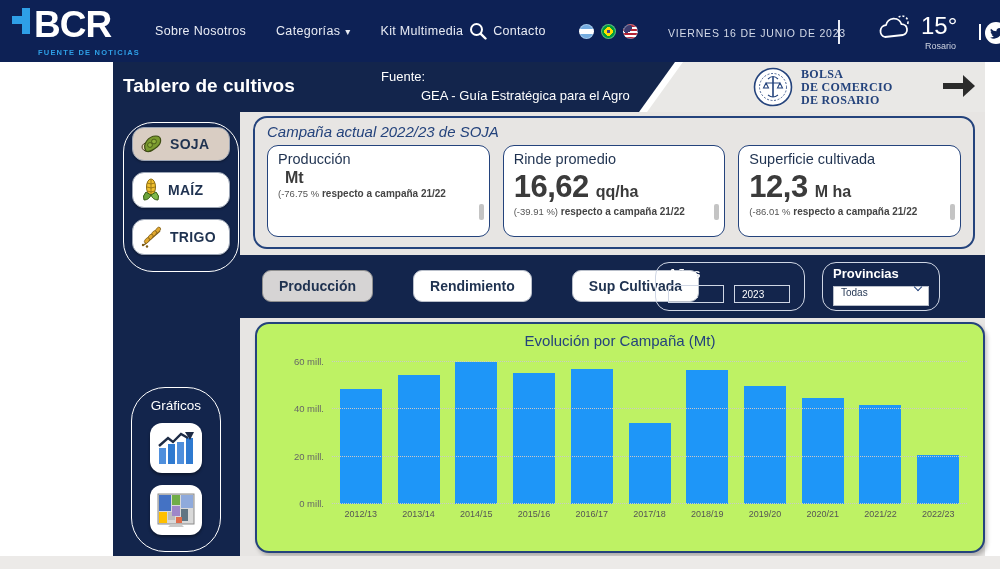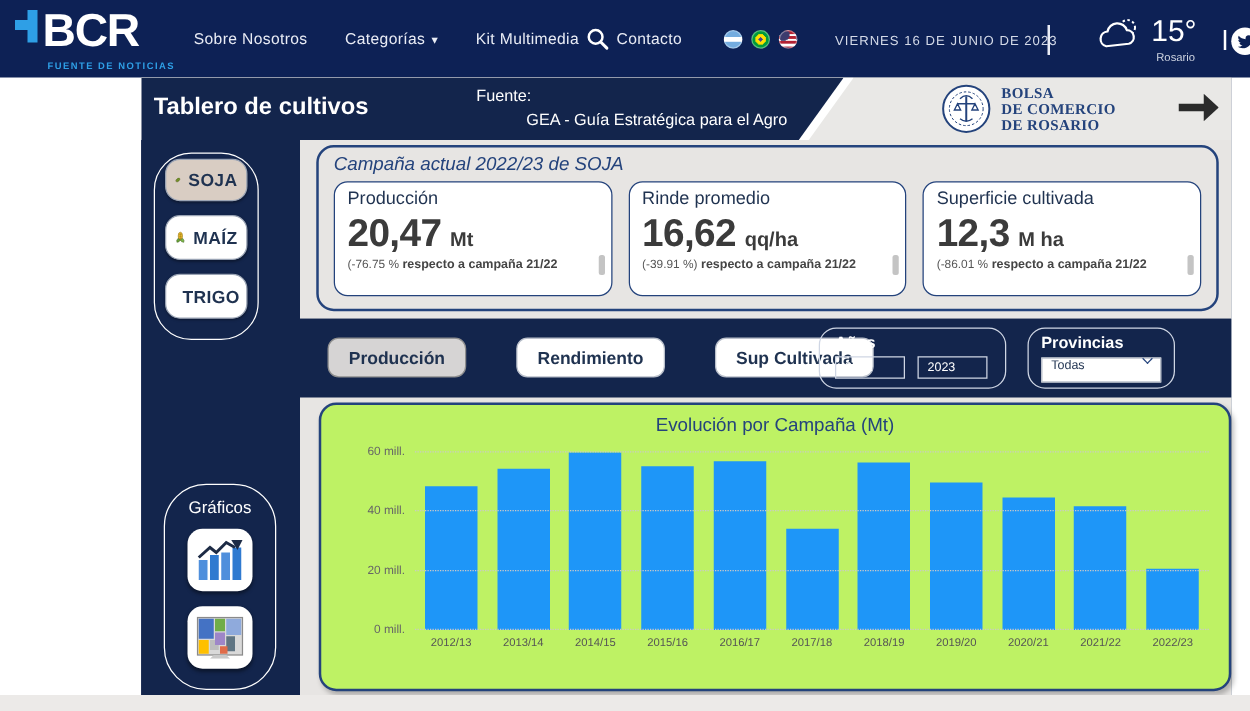--- a/index.html
+++ b/index.html
@@ -50,21 +50,21 @@
   .fuente { position:absolute; left:268px; top:5px; font-size:13px; line-height:19px; }
   .fuente-line2 { padding-left:40px; white-space:nowrap; }
   .org { position:absolute; left:640px; top:5px; display:flex; align-items:center; }
   .org-seal { width:40px; height:40px; }
   .org-name { margin-left:8px; font-family:"Liberation Serif", serif; font-weight:bold;
     font-size:12px; line-height:13px; color:#24437c; letter-spacing:.3px; }
   .nav-arrow { position:absolute; left:828px; top:13px; }
 
   
   .sidebar { position:absolute; left:0; top:50px; width:127px; height:444px; background:#13254c; }
-  .crop-group { position:absolute; left:10px; top:10px; width:84px; border:1.5px solid #fff;
+  .crop-group { position:absolute; left:10px; top:10px; width:116px; border:1.5px solid #fff;
     border-radius:30px; padding:4px 8px; }
   .crop-btn { display:flex; align-items:center; gap:6px; background:#fff; border:1.5px solid #9aa4b5;
     border-radius:12px; padding:5px 7px; margin-bottom:11px; cursor:pointer;
     box-shadow:0 1px 2px rgba(0,0,0,.35); }
   .crop-btn:last-child { margin-bottom:12px; }
   .crop-btn.selected { background:#d9cdc3; }
   .crop-label { font-size:14px; font-weight:bold; color:#1f3250; letter-spacing:.3px; }
   .charts-group { position:absolute; left:18px; top:275px; width:90px; border:1.5px solid #fff;
     border-radius:34px; padding:10px 0 16px; text-align:center; }
   .charts-label { color:#fff; font-size:13.5px; margin-bottom:10px; }
@@ -277,21 +277,20 @@
   <div class="content">
 
     <div class="kpi-zone">
       <div class="kpi-outer">
         <div class="kpi-title">Campaña actual 2022/23 de SOJA</div>
         <div class="kpi-cards">
 
           <div class="kpi-card">
             <div class="kpi-label">Producción</div>
             <div class="kpi-value-row">
-              <span class="kpi-value">20,47</span>
               <span class="kpi-unit">Mt</span>
             </div>
             <div class="kpi-delta">
               <span class="pct">(-76.75 %</span>
               <span class="dtext">respecto a campaña 21/22</span>
             </div>
             <div class="kpi-thumb"></div>
           </div>
 
           <div class="kpi-card">

